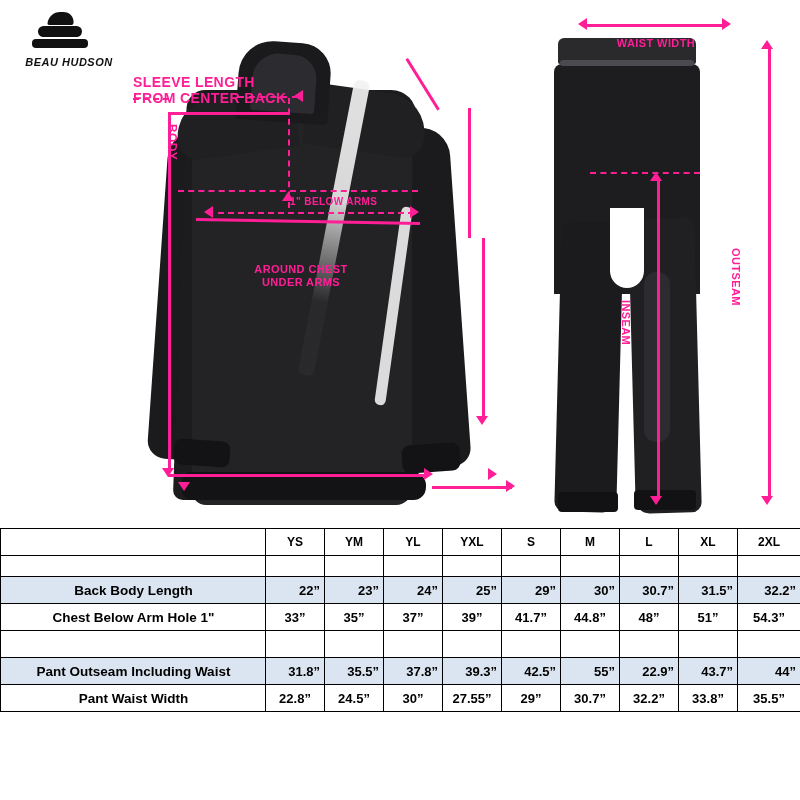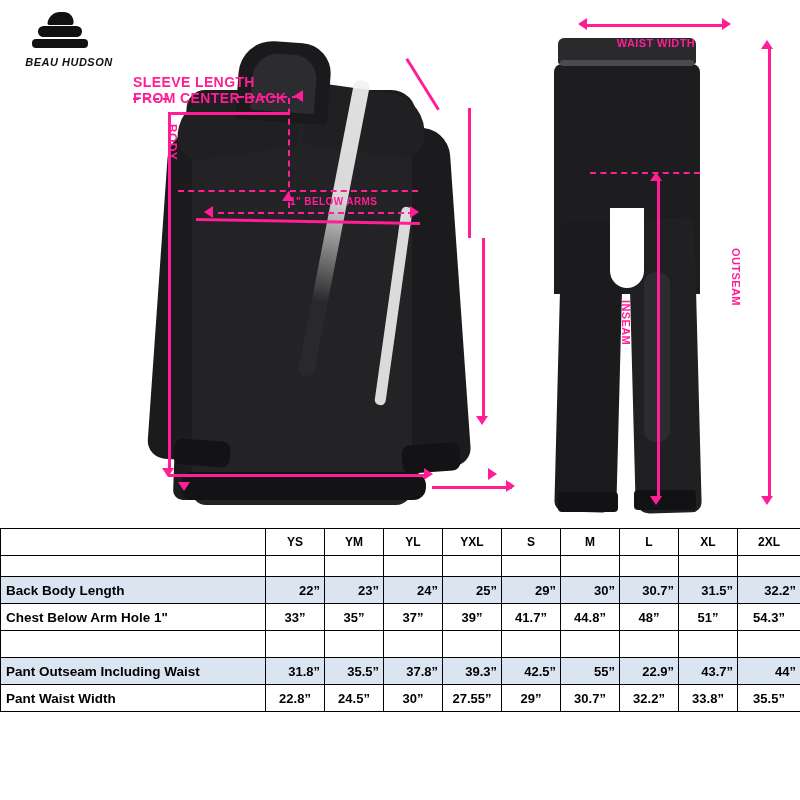--- a/index.html
+++ b/index.html
@@ -309,21 +309,21 @@
     border: 1px solid #000000;
     padding: 2px 4px;
     height: 22px;
     text-align: center;
     font-weight: bold;
     color: #000;
     overflow: hidden;
     white-space: nowrap;
   }
   #size-table th.rowhead, #size-table td.rowhead {
-    text-align: left;
+    text-align: center;
     padding-left: 5px;
     font-size: 13.5px;
   }
   #size-table thead th { font-size: 12px; }
   #size-table .blue { background: #dbe5f1; text-align: right; }
   #size-table .white { background: #ffffff; }
   #size-table .spacer td { height: 16px; }
 </style>
 </head>
 <body>
@@ -388,20 +388,21 @@
   <div class="lbl" style="left:178px; top:124px; transform: rotate(90deg); transform-origin: left top; font-size:12px;">BODY</div>
 
   <div class="dash-h" style="left:238px; top:96px; width:60px;"></div>
   <div class="arrow left" style="left:294px; top:90px;"></div>
   <div class="dash-v" style="left:288px; top:98px; height:110px;"></div>
 
   <div class="lbl" style="left:290px; top:196px; font-size:10px;">1" BELOW ARMS</div>
   <div class="arrow up" style="left:282px; top:192px;"></div>
   <div class="dash-h" style="left:178px; top:190px; width:240px;"></div>
 
+  <div class="lbl center" style="left:236px; top:234px; width:130px; font-size:11px;">AROUND CHEST<br>UNDER ARMS</div>
   <div class="dash-h" style="left:218px; top:212px; width:196px;"></div>
   <div class="arrow left" style="left:204px; top:206px;"></div>
   <div class="arrow right" style="left:410px; top:206px;"></div>
   <div class="solid-h" style="left:196px; top:220px; width:224px; transform:rotate(1deg);"></div>
 
   <div class="arrow down" style="left:178px; top:482px;"></div>
   <div class="arrow right" style="left:488px; top:468px;"></div>
 
   <div class="lbl center" style="left:596px; top:8px; width:120px; font-size:11px;">WAIST WIDTH</div>
   <div class="solid-h" style="left:586px; top:24px; width:140px;"></div>

